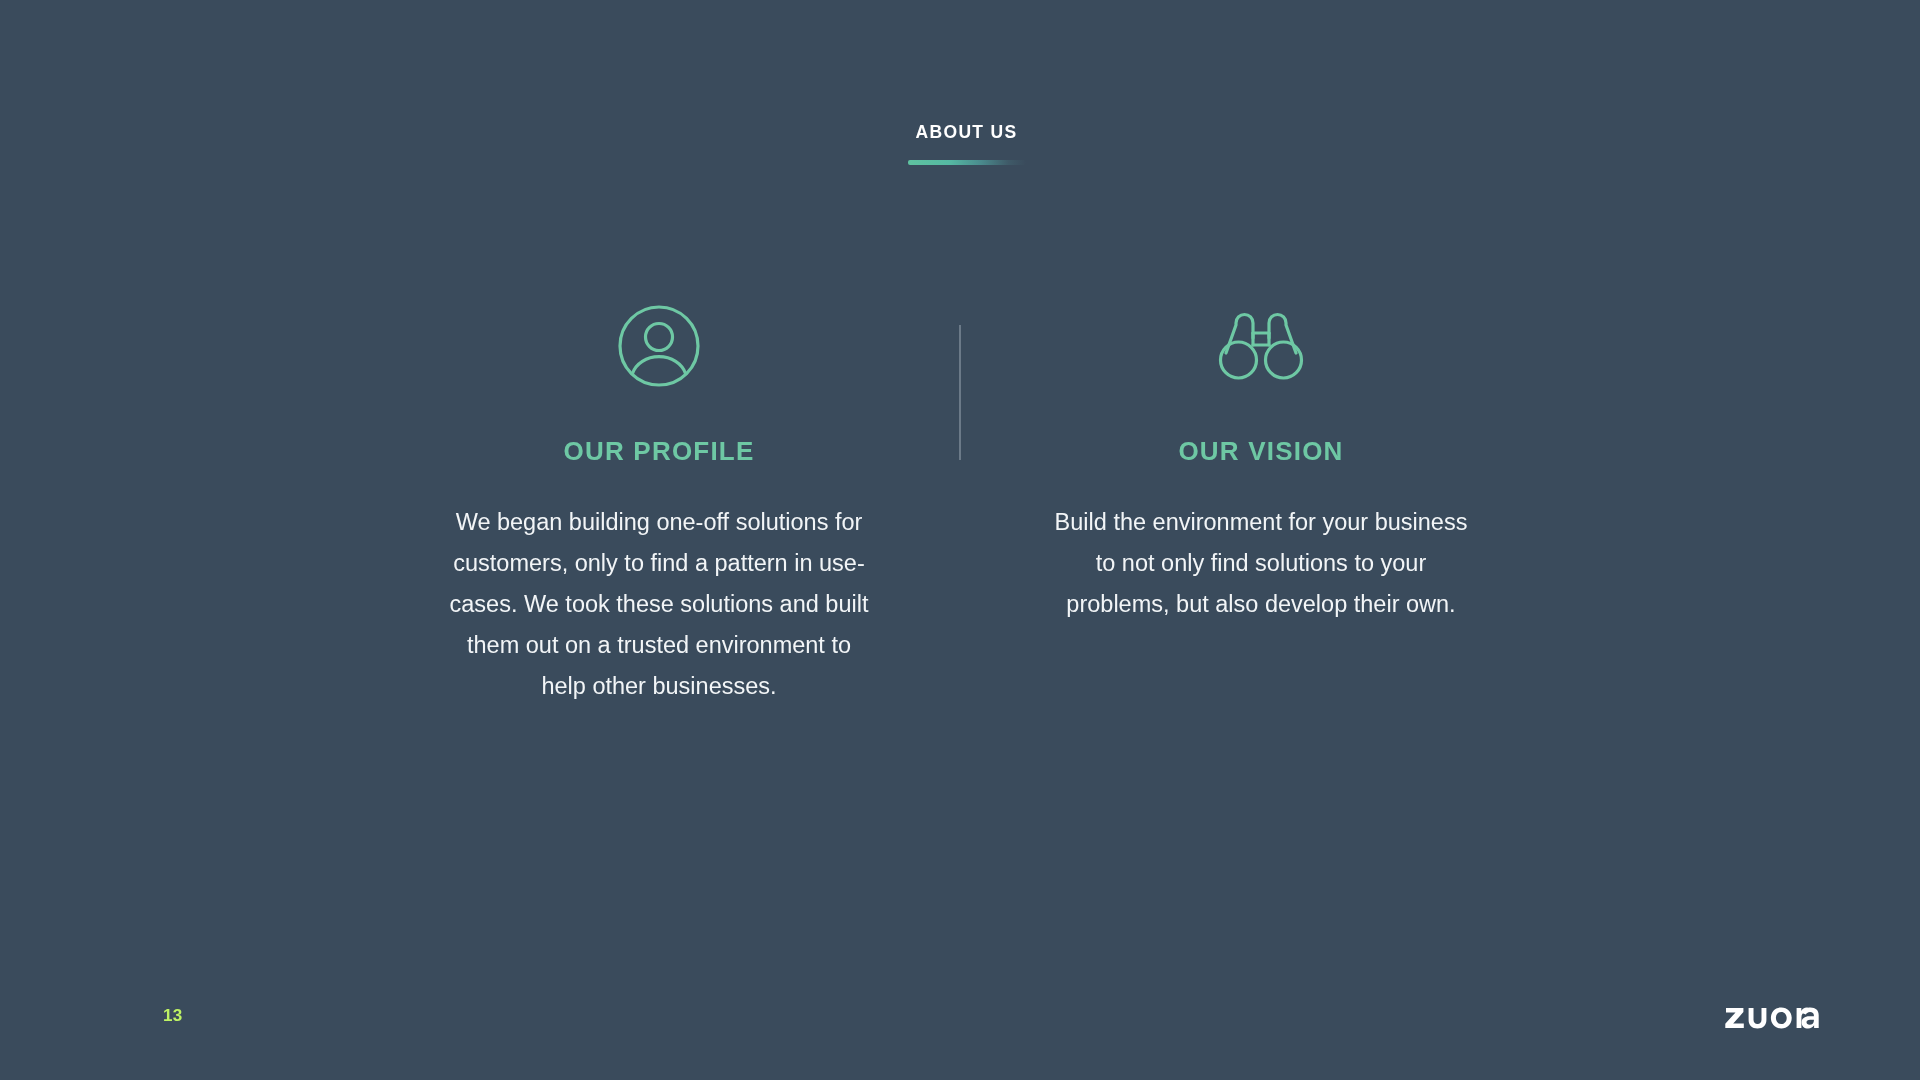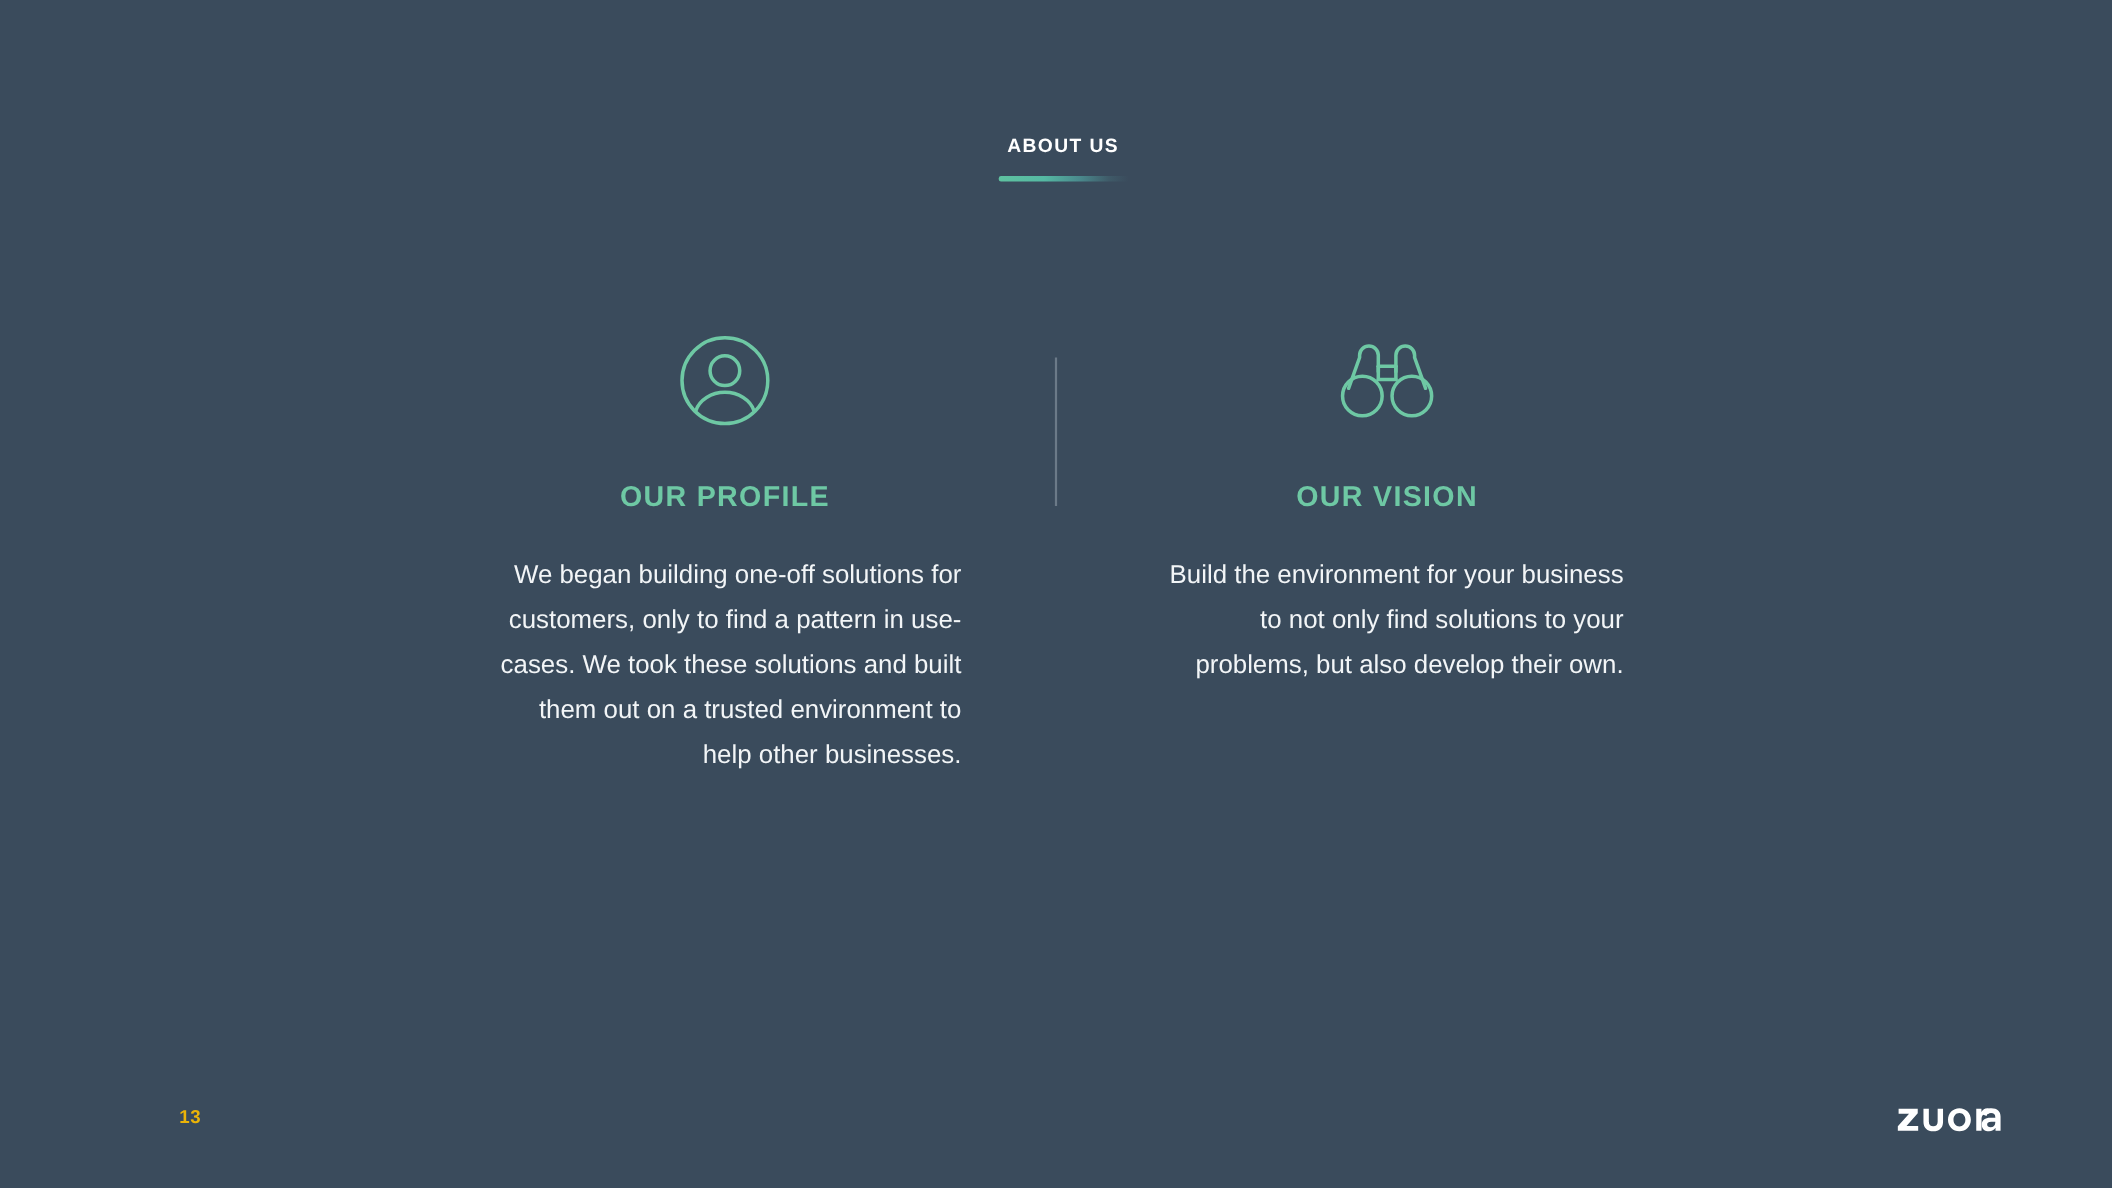--- a/index.html
+++ b/index.html
@@ -68,30 +68,30 @@
     font-weight:bold;
     letter-spacing:1.2px;
     line-height:1;
     text-align:center;
   }
   .card-body {
     margin-top:38px;
     color:#f2f5f7;
     font-size:23.5px;
     line-height:41px;
-    text-align:right;
+    text-align:center;
     font-weight:300;
     max-width:430px;
   }
 
   
   .page-number {
     position:absolute;
     left:163px; bottom:54px;
-    color:#eab308;
+    color:#bef264;
     font-size:17px;
     font-weight:bold;
     letter-spacing:0.4px;
   }
   .logo {
     position:absolute;
     right:100px; bottom:48px;
     height:34px;
     display:flex; align-items:center;
   }

